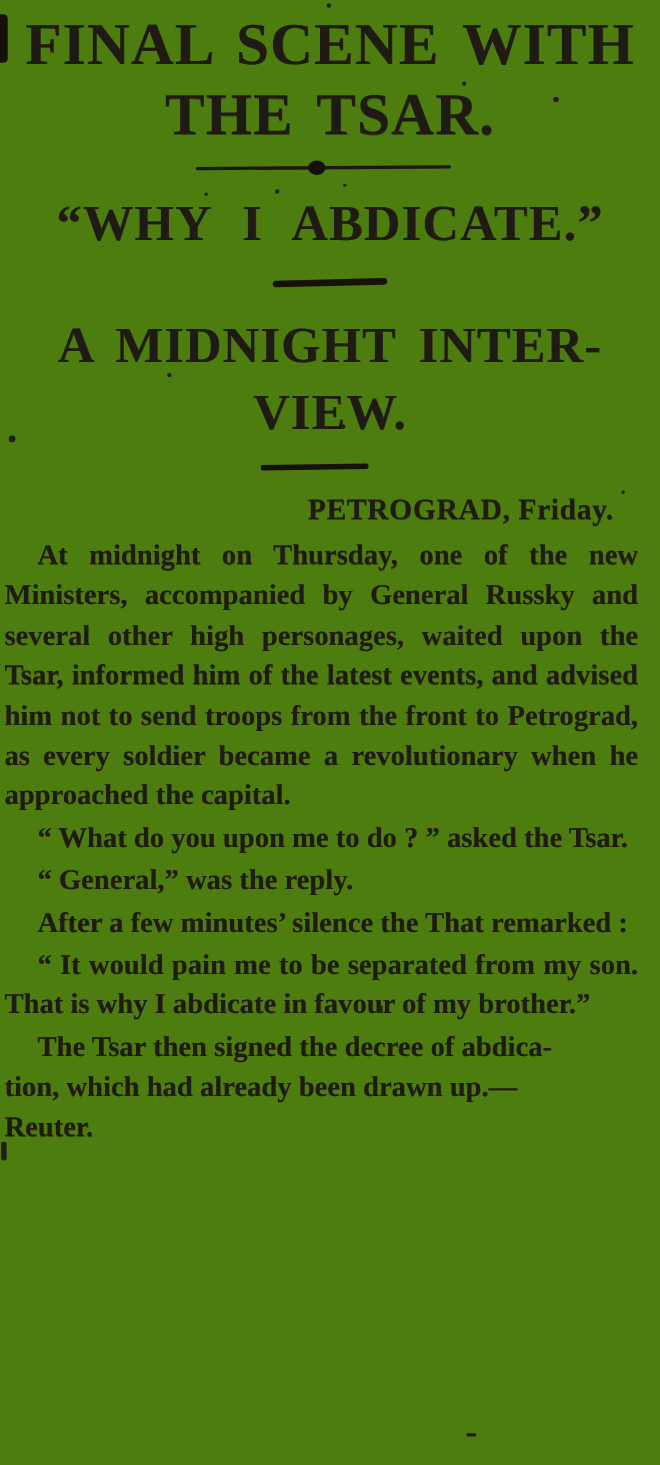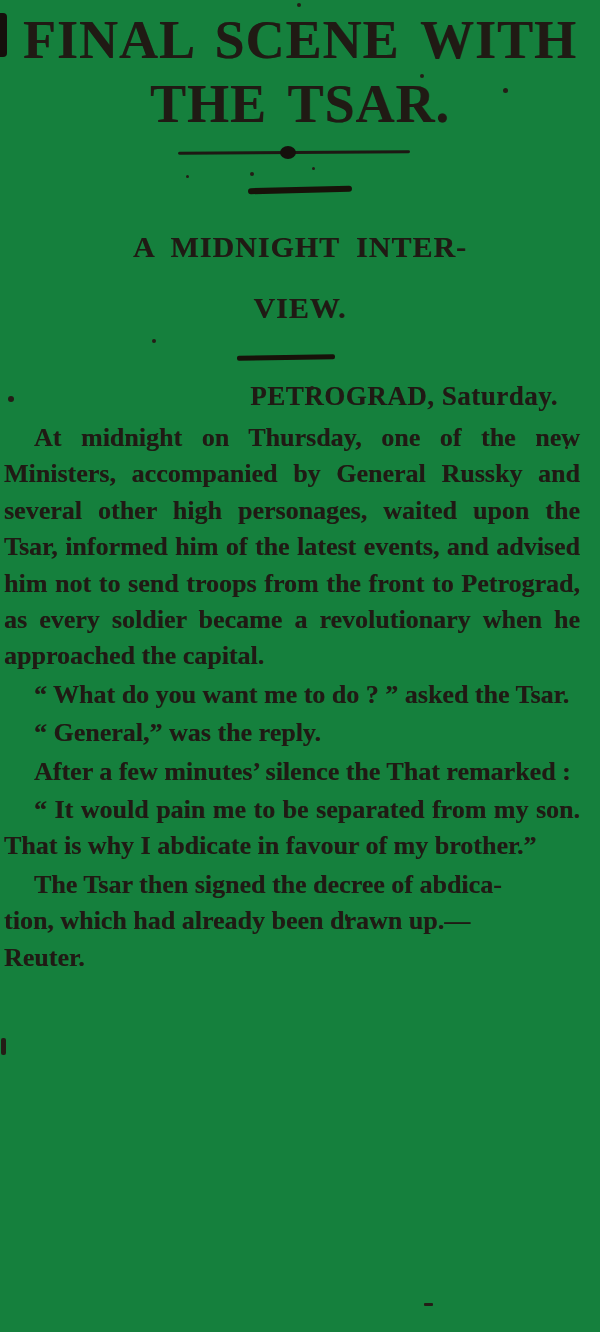--- a/index.html
+++ b/index.html
@@ -1,20 +1,20 @@
 <!DOCTYPE html>
 <html><head>
 <meta charset="utf-8">
 <style>
   html,body { margin:0; padding:0; background:#e8e6e1; }
   .page {
     position:relative;
     width:600px; height:1332px;
     margin:0 auto;
-    background:#15803d;
+    background:#4d7c0f;
     overflow:hidden;
     font-family:"Liberation Serif","DejaVu Serif",serif;
     color:#201a14;
   }
   .headline {
     margin:8px 4px 0;
     text-align:center;
     font-size:54px;
     line-height:64px;
     font-weight:700;
@@ -50,21 +50,21 @@
   .rule-thick {
     margin:27px auto 0;
     width:104px; height:6px;
     background:#171209;
     border-radius:3px;
     transform:rotate(-1.4deg);
   }
   .crosshead {
     margin:23px 4px 6px;
     text-align:center;
-    font-size:30px;
+    font-size:46px;
     line-height:61px;
     font-weight:700;
     letter-spacing:1px;
     word-spacing:8px;
     white-space:pre-line;
     text-shadow:0.4px 0.4px 0.6px rgba(32,26,20,0.55);
   }
   .rule-thin {
     margin:17px auto 0;
     margin-left:237px;
@@ -135,33 +135,34 @@
   <i class="mark-dash"></i>
 
   <h1 class="headline">FINAL SCENE WITH
 THE TSAR.</h1>
 
   <div class="rule-dot">
     <span class="line"></span>
     <span class="dot"></span>
   </div>
 
+  <h2 class="subheadline">“WHY I ABDICATE.”</h2>
 
   <div class="rule-thick"></div>
 
   <h3 class="crosshead">A MIDNIGHT INTER-
 VIEW.</h3>
 
   <div class="rule-thin"></div>
 
-  <div class="dateline">PETROGRAD, Saturday.</div>
+  <div class="dateline">PETROGRAD, Friday.</div>
 
   <div class="article-body">
     <p>At midnight on Thursday, one of the new Ministers, accompanied by General Russky and several other high personages, waited upon the Tsar, informed him of the latest events, and advised him not to send troops from the front to Petrograd, as every soldier became a revolutionary when he approached the capital.</p>
-    <p>“ What do you want me to do ? ” asked the Tsar.</p>
+    <p>“ What do you upon me to do ? ” asked the Tsar.</p>
     <p>“ General,” was the reply.</p>
     <p>After a few minutes’ silence the That remarked :</p>
     <p>“ It would pain me to be separated from my son. That is why I abdicate in favour of my brother.”</p>
     <p class="preline">The Tsar then signed the decree of abdica-
 tion, which had already been drawn up.—
 Reuter.</p>
   </div>
 
 </div>
 

